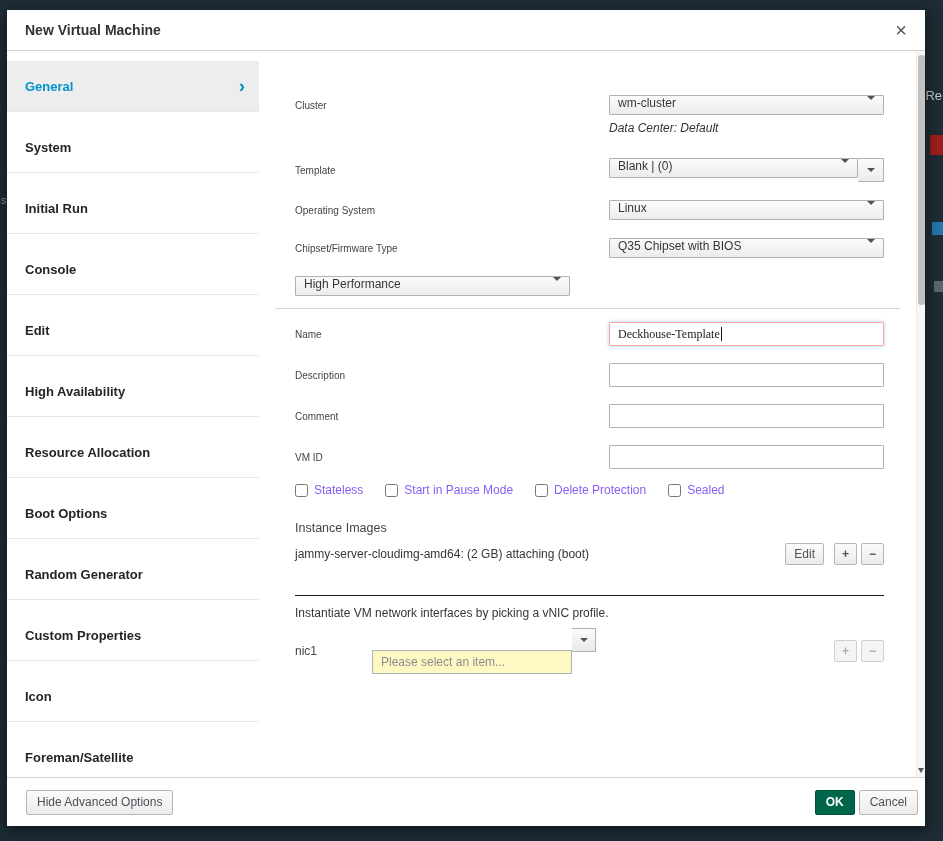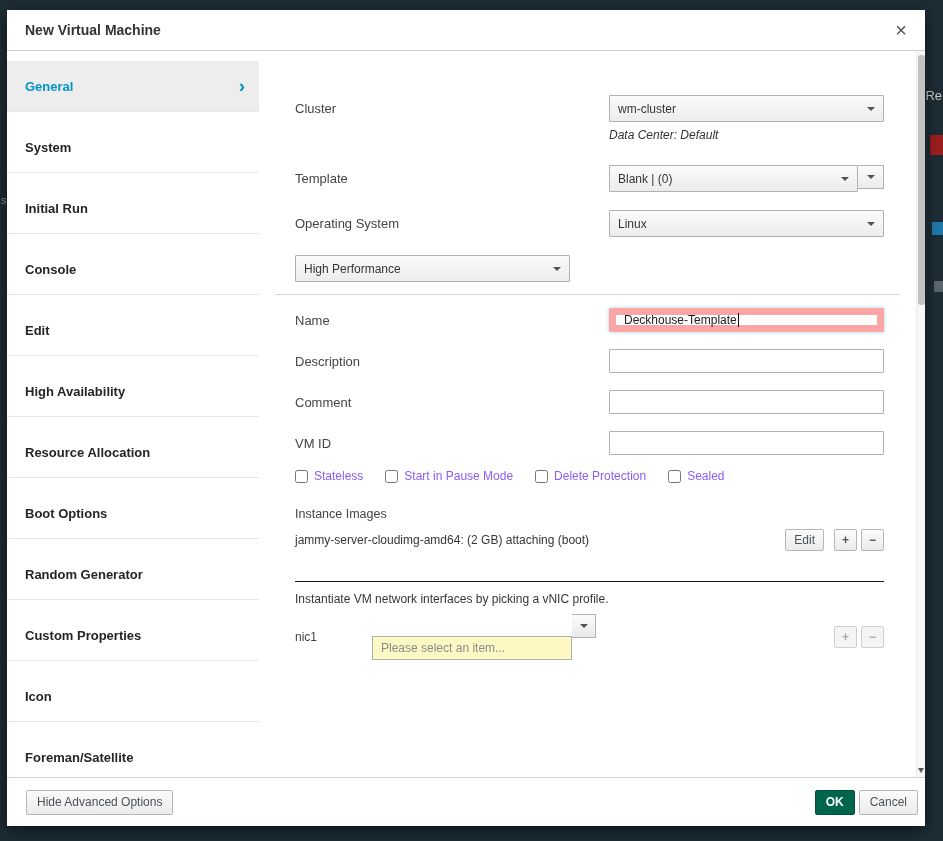--- a/index.html
+++ b/index.html
@@ -37,48 +37,48 @@
     height:51px; display:flex; align-items:center;
     padding:0 14px 0 18px; border-bottom:1px solid #e7e7e7;
     font-size:13px; font-weight:bold; color:#252525; cursor:pointer;margin-top:10px;
   }
   .side-item.selected { background:#ededed; color:#0094c9; }
   .side-chevron { margin-left:auto; color:#0094c9; font-size:19px; font-weight:bold; }
 
   
   .content { flex:1; padding:44px 41px 0 36px; font-size:12px; position:relative; }
   .frow { display:flex; align-items:center; }
-  .flabel { width:314px; flex:none; font-size:13px; color:#444; }
+  .flabel { width:314px; flex:none; font-size:10px; color:#444; }
   .fctrl { width:275px; flex:none; }
 
   .select {
-    height:27px; border:1px solid #b1b1b1; border-radius:1px;
+    height:20px; border:1px solid #b1b1b1; border-radius:1px;
     background:linear-gradient(to bottom,#fbfbfb,#ececec);
-    display:flex; align-items:center; justify-content:space-between;
+    display:flex; align-items:flex-start; justify-content:space-between;
     padding:0 8px; cursor:pointer; color:#363636; width:100%;
   }
   .caret { width:0; height:0; border-left:4px solid transparent;
     border-right:4px solid transparent; border-top:4px solid #4f5459; flex:none; }
   .select-group { display:flex; width:100%; }
   .select-group .select { width:249px; }
   .mini-drop {
     width:26px; height:24px; margin-left:0; border:1px solid #b1b1b1; border-left:none;
     background:linear-gradient(to bottom,#fbfbfb,#ececec);
     display:flex; align-items:center; justify-content:center; cursor:pointer;
   }
   .hint { font-style:italic; color:#333; font-size:12px; margin:6px 0 23px 314px; }
 
   .hr-light { border:none; border-top:1px solid #d7d7d7; margin:12px -16px 13px -20px; }
   .hr-dark  { border:none; border-top:1px solid #1c1c1c; margin:30px 0 10px 0; }
 
   .tinput {
     height:24px; width:275px; border:1px solid #b1b1b1; border-radius:1px;
     background:#fff; padding:0 8px; display:flex; align-items:center; color:#222;
   }
-  .tinput.focused { border:7px solid #fca5a5; box-shadow:0 0 4px rgba(62,164,220,.45); }
+  .tinput.focused { border:1px solid #fca5a5; box-shadow:0 0 4px rgba(62,164,220,.45);font-family:Liberation Serif, serif; }
   .caret-bar { width:1px; height:14px; background:#111; margin-left:1px; flex:none; }
 
   .mb6 { margin-bottom:6px; } .mb17 { margin-bottom:17px; } .mb18 { margin-bottom:18px; }
 
   .flags { display:flex; align-items:center; margin:14px 0 24px 0; }
   .flag { display:flex; align-items:center; margin-right:22px; }
   .flag input { width:13px; height:13px; margin:0 6px 0 0; accent-color:#fff; }
   .flag label { font-size:12px; color:#8b5cf6; }
 
   .section-label { font-size:12.5px; color:#444; margin-bottom:8px; }
@@ -221,20 +221,29 @@
       <div class="frow mb18">
         <span class="flabel">Operating System</span>
         <div class="fctrl">
           <div class="select">
             <span>Linux</span>
             <span class="caret"></span>
           </div>
         </div>
       </div>
 
+      <div class="frow mb18">
+        <span class="flabel">Chipset/Firmware Type</span>
+        <div class="fctrl">
+          <div class="select">
+            <span>Q35 Chipset with BIOS</span>
+            <span class="caret"></span>
+          </div>
+        </div>
+      </div>
 
       <div class="frow">
         <div class="fctrl">
           <div class="select">
             <span>High Performance</span>
             <span class="caret"></span>
           </div>
         </div>
       </div>
 

